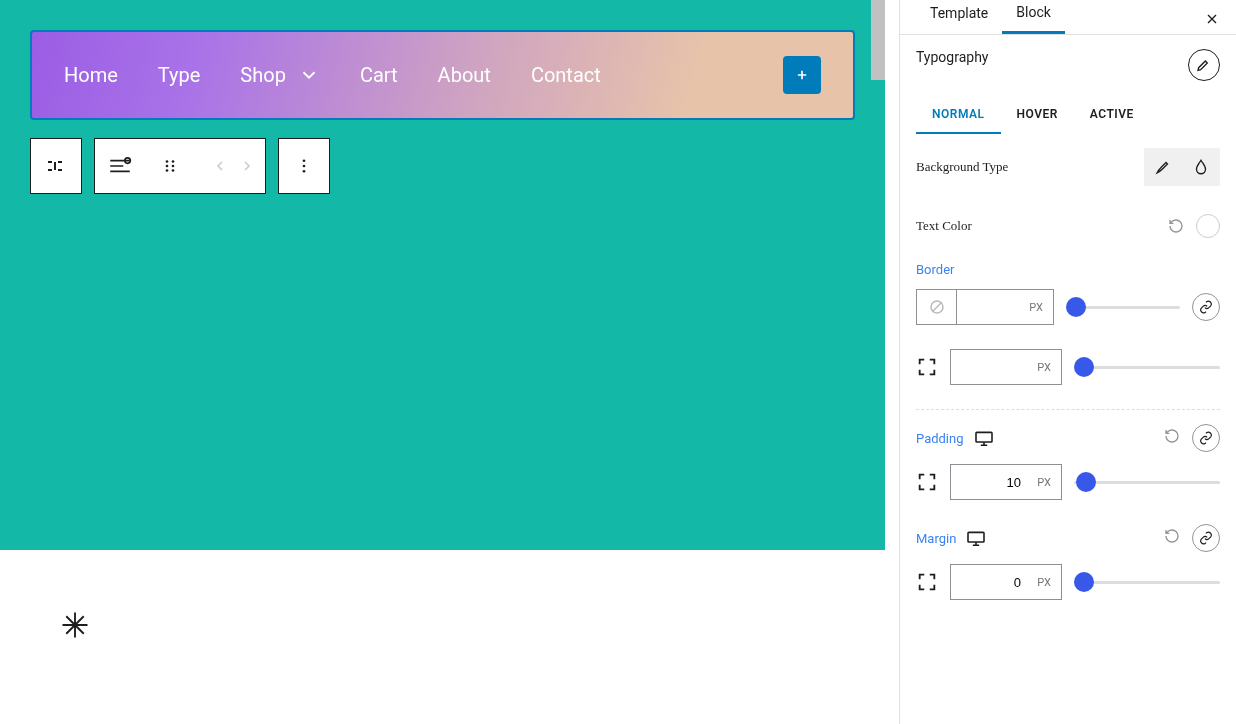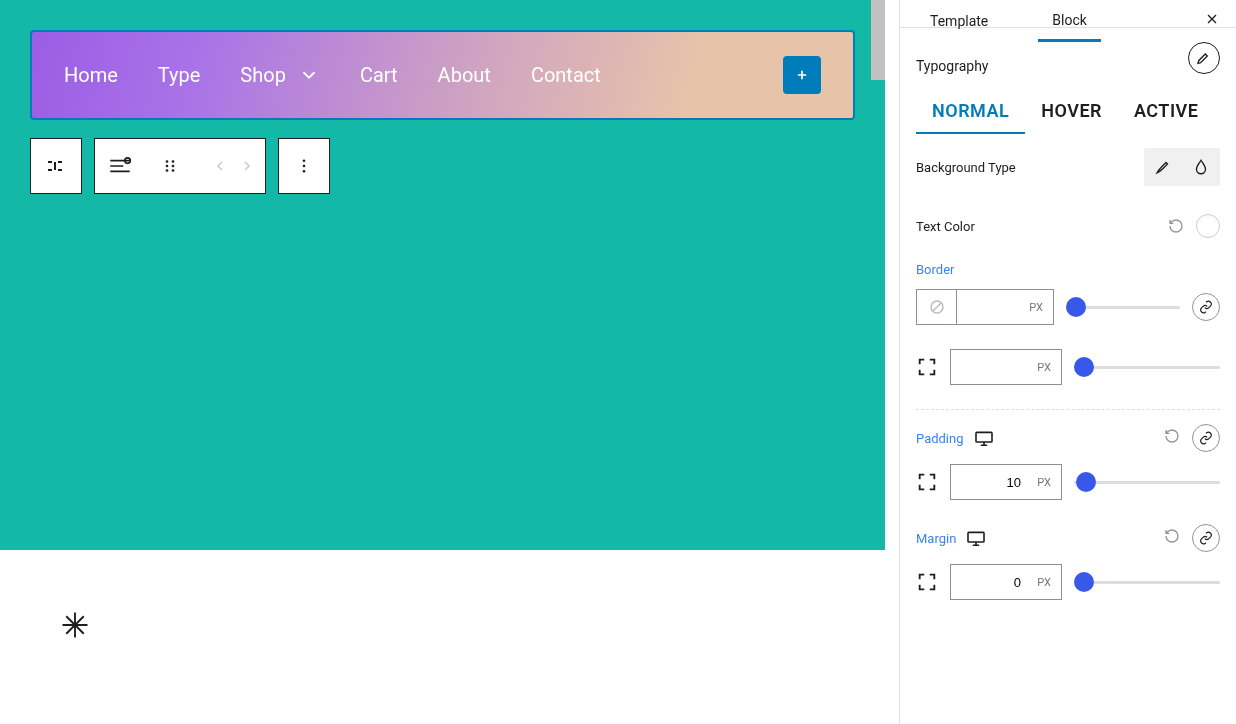--- a/index.html
+++ b/index.html
@@ -18,34 +18,34 @@
 
 .toolbar { display: flex; gap: 12px; margin-top: 18px; }
 .toolbar-group { border: 1px solid #1e1e1e; background: #fff; display: flex; align-items: center; height: 56px; }
 .toolbar-btn { width: 50px; height: 100%; display: flex; align-items: center; justify-content: center; border: none; background: none; cursor: pointer; }
 
 .canvas-bottom { background: #fff; padding: 60px; }
 .spark-icon { width: 30px; height: 30px; display: block; color: #1e1e1e; }
 
 .sidebar { position: absolute; right: 0; top: 0; width: 337px; height: 100%; background: #fff; border-left: 1px solid #e0e0e0; overflow-y: auto; }
 
-.side-tabs { display: flex; align-items: flex-start; border-bottom: 1px solid #e0e0e0; padding: 0 16px; height: 28px; position: relative; gap: 36px; }
+.side-tabs { display: flex; align-items: flex-end; border-bottom: 1px solid #e0e0e0; padding: 0 16px; height: 35px; position: relative; }
 .side-tab { padding: 0 14px; height: 42px; display: flex; align-items: center; font-size: 14px; color: #1e1e1e; cursor: pointer; }
 .side-tab.active { border-bottom: 3px solid #007cba; color: #1e1e1e; font-weight: 400; }
 .close-x { position: absolute; right: 16px; top: 10px; font-size: 18px; cursor: pointer; }
 
-.panel-row { display: flex; align-items: flex-end; justify-content: space-between; padding: 14px 16px; }
+.panel-row { display: flex; align-items: flex-start; justify-content: space-between; padding: 14px 16px; }
 .panel-label { font-size: 14px; color: #1e1e1e; }
 .icon-box { width: 32px; height: 32px; border: 1px solid #1e1e1e; border-radius: 50%; display: flex; align-items: center; justify-content: center; cursor: pointer; }
 
 .state-tabs { display: flex; padding: 0 16px; gap: 0; }
-.state-tab { padding: 12px 16px 11px; font-size: 18px; font-weight: 600; letter-spacing: 0.5px; cursor: pointer; }
+.state-tab { padding: 12px 16px 11px; font-size: 12px; font-weight: 600; letter-spacing: 0.5px; cursor: pointer; }
 .state-tab.active { color: #007cba; border-bottom: 2px solid #007cba; }
 
-.ctrl-row { display: flex; align-items: center; justify-content: space-between; padding: 14px 16px; gap: 12px; }
+.ctrl-row { display: flex; align-items: center; justify-content: space-between; padding: 14px 16px; gap: 12px; font-family: Liberation Serif, serif; }
 .ctrl-label { font-size: 13px; color: #1e1e1e; }
 .bg-toggle { display: flex; background: #f0f0f0; border-radius: 2px; }
 .bg-toggle-btn { width: 38px; height: 38px; display: flex; align-items: center; justify-content: center; cursor: pointer; }
 
 .small-icons { display: flex; align-items: center; gap: 8px; }
 .sm-circle { width: 24px; height: 24px; border: 1px solid #949494; border-radius: 50%; display: flex; align-items: center; justify-content: center; cursor: pointer; }
 .sm-circle.swatch { border: 1px solid #ccc; background: #fff; }
 
 .ctrl-section { padding: 10px 16px 14px; }
 .ctrl-heading { font-size: 13px; color: #3b82f6; margin-bottom: 12px; display: flex; align-items: center; gap: 10px; }

